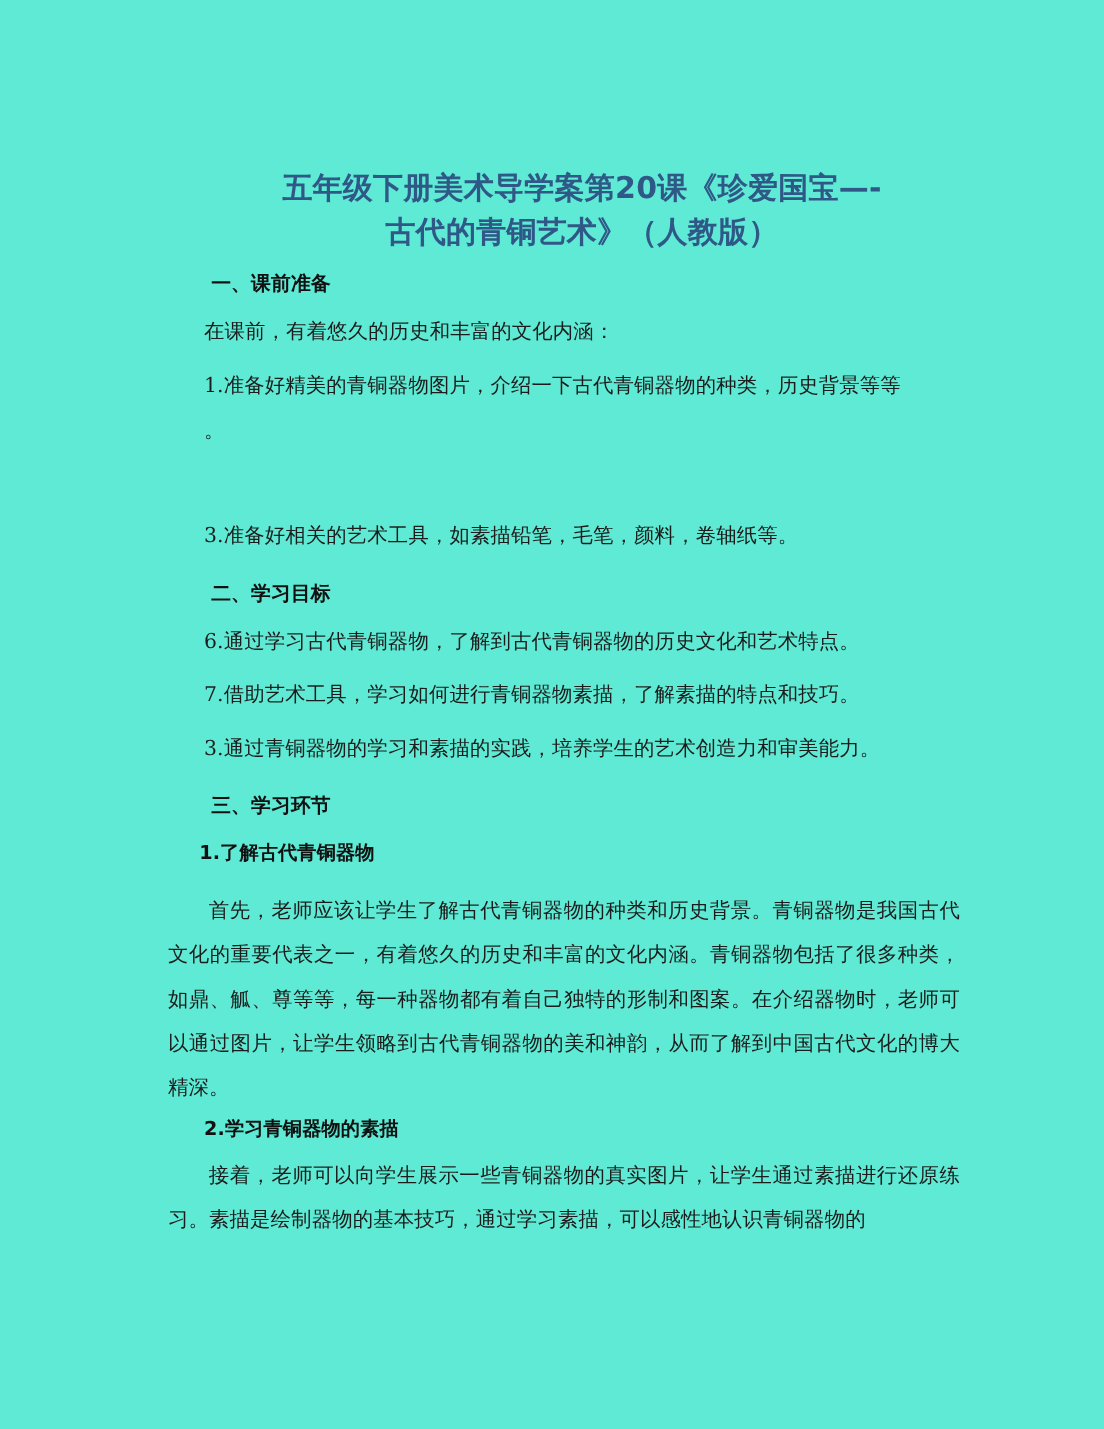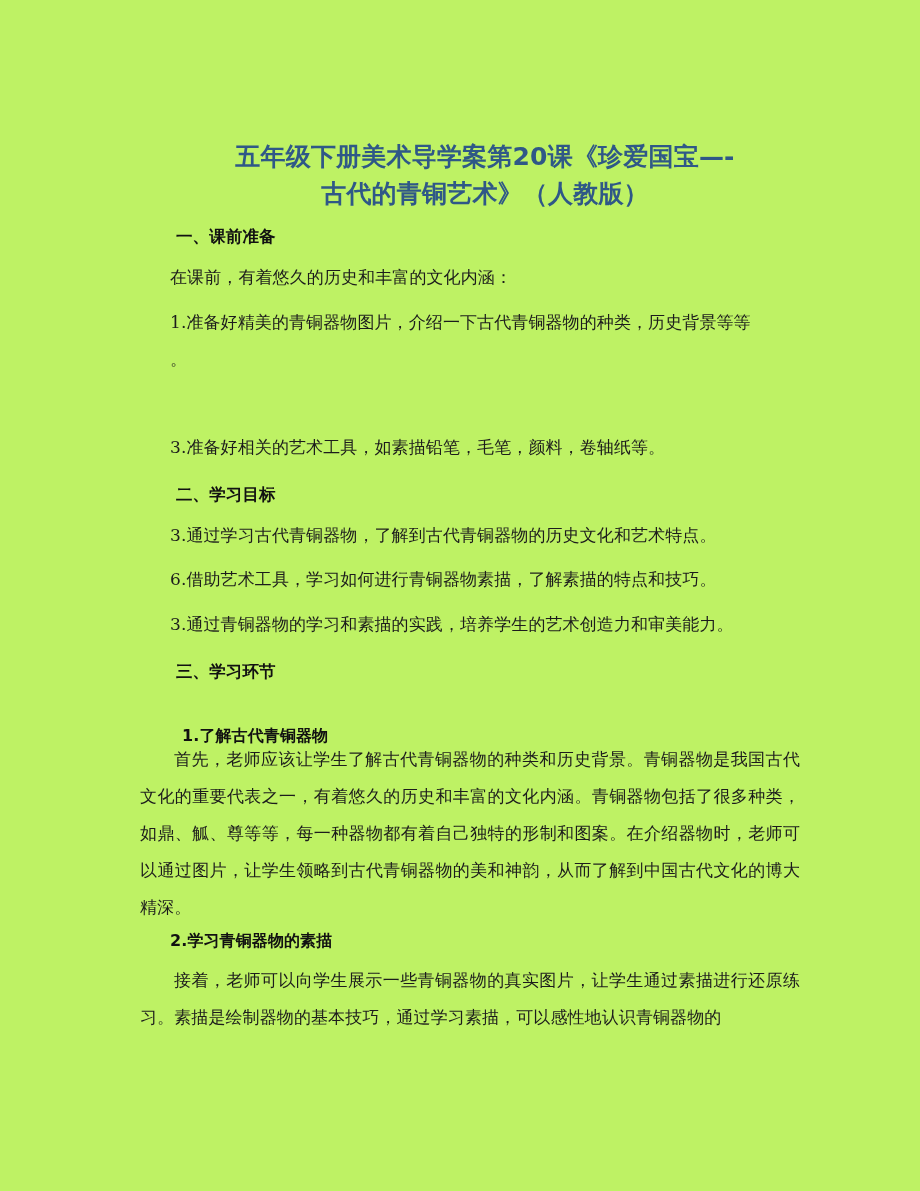--- a/index.html
+++ b/index.html
@@ -15,21 +15,21 @@
     color: #1a1a1a;
     position: relative;
   }
 
   .page {
     width: 920px;
     height: 1191px;
     box-sizing: border-box;
     padding: 0;
     position: relative;
-    background: #bef264;
+    background: #5eead4;
   }
 
   .content {
     position: absolute;
     left: 170px;
     top: 0;
     width: 630px;
   }
 
   .doc-title {
@@ -108,29 +108,29 @@
 
   <div class="blk para" style="top:310px;left:170px;width:640px;">1.准备好精美的青铜器物图片，介绍一下古代青铜器物的种类，历史背景等等</div>
 
   <div class="blk para" style="top:347px;left:170px;">。</div>
 
 
   <div class="blk para" style="top:435px;left:170px;width:640px;">3.准备好相关的艺术工具，如素描铅笔，毛笔，颜料，卷轴纸等。</div>
 
   <div class="blk section-heading" style="top:478px;left:170px;">二、学习目标</div>
 
-  <div class="blk para" style="top:523px;left:170px;width:640px;">3.通过学习古代青铜器物，了解到古代青铜器物的历史文化和艺术特点。</div>
+  <div class="blk para" style="top:523px;left:170px;width:640px;">6.通过学习古代青铜器物，了解到古代青铜器物的历史文化和艺术特点。</div>
 
-  <div class="blk para" style="top:567px;left:170px;width:640px;">6.借助艺术工具，学习如何进行青铜器物素描，了解素描的特点和技巧。</div>
+  <div class="blk para" style="top:567px;left:170px;width:640px;">7.借助艺术工具，学习如何进行青铜器物素描，了解素描的特点和技巧。</div>
 
   <div class="blk para" style="top:612px;left:170px;width:645px;">3.通过青铜器物的学习和素描的实践，培养学生的艺术创造力和审美能力。</div>
 
   <div class="blk section-heading" style="top:655px;left:170px;">三、学习环节</div>
 
-  <div class="blk sub-heading" style="top:700px;left:182px;margin-top:25px;">1.了解古代青铜器物</div>
+  <div class="blk sub-heading" style="top:700px;left:166px;">1.了解古代青铜器物</div>
 
   <div class="blk-wide body-para" style="top:742px;left:140px;width:660px;">首先，老师应该让学生了解古代青铜器物的种类和历史背景。青铜器物是我国古代文化的重要代表之一，有着悠久的历史和丰富的文化内涵。青铜器物包括了很多种类，如鼎、觚、尊等等，每一种器物都有着自己独特的形制和图案。在介绍器物时，老师可以通过图片，让学生领略到古代青铜器物的美和神韵，从而了解到中国古代文化的博大精深。</div>
 
   <div class="blk sub-heading" style="top:930px;left:170px;">2.学习青铜器物的素描</div>
 
   <div class="blk-wide body-para" style="top:963px;left:140px;width:660px;">接着，老师可以向学生展示一些青铜器物的真实图片，让学生通过素描进行还原练习。素描是绘制器物的基本技巧，通过学习素描，可以感性地认识青铜器物的</div>
 
 </div>
 
 </body></html>

